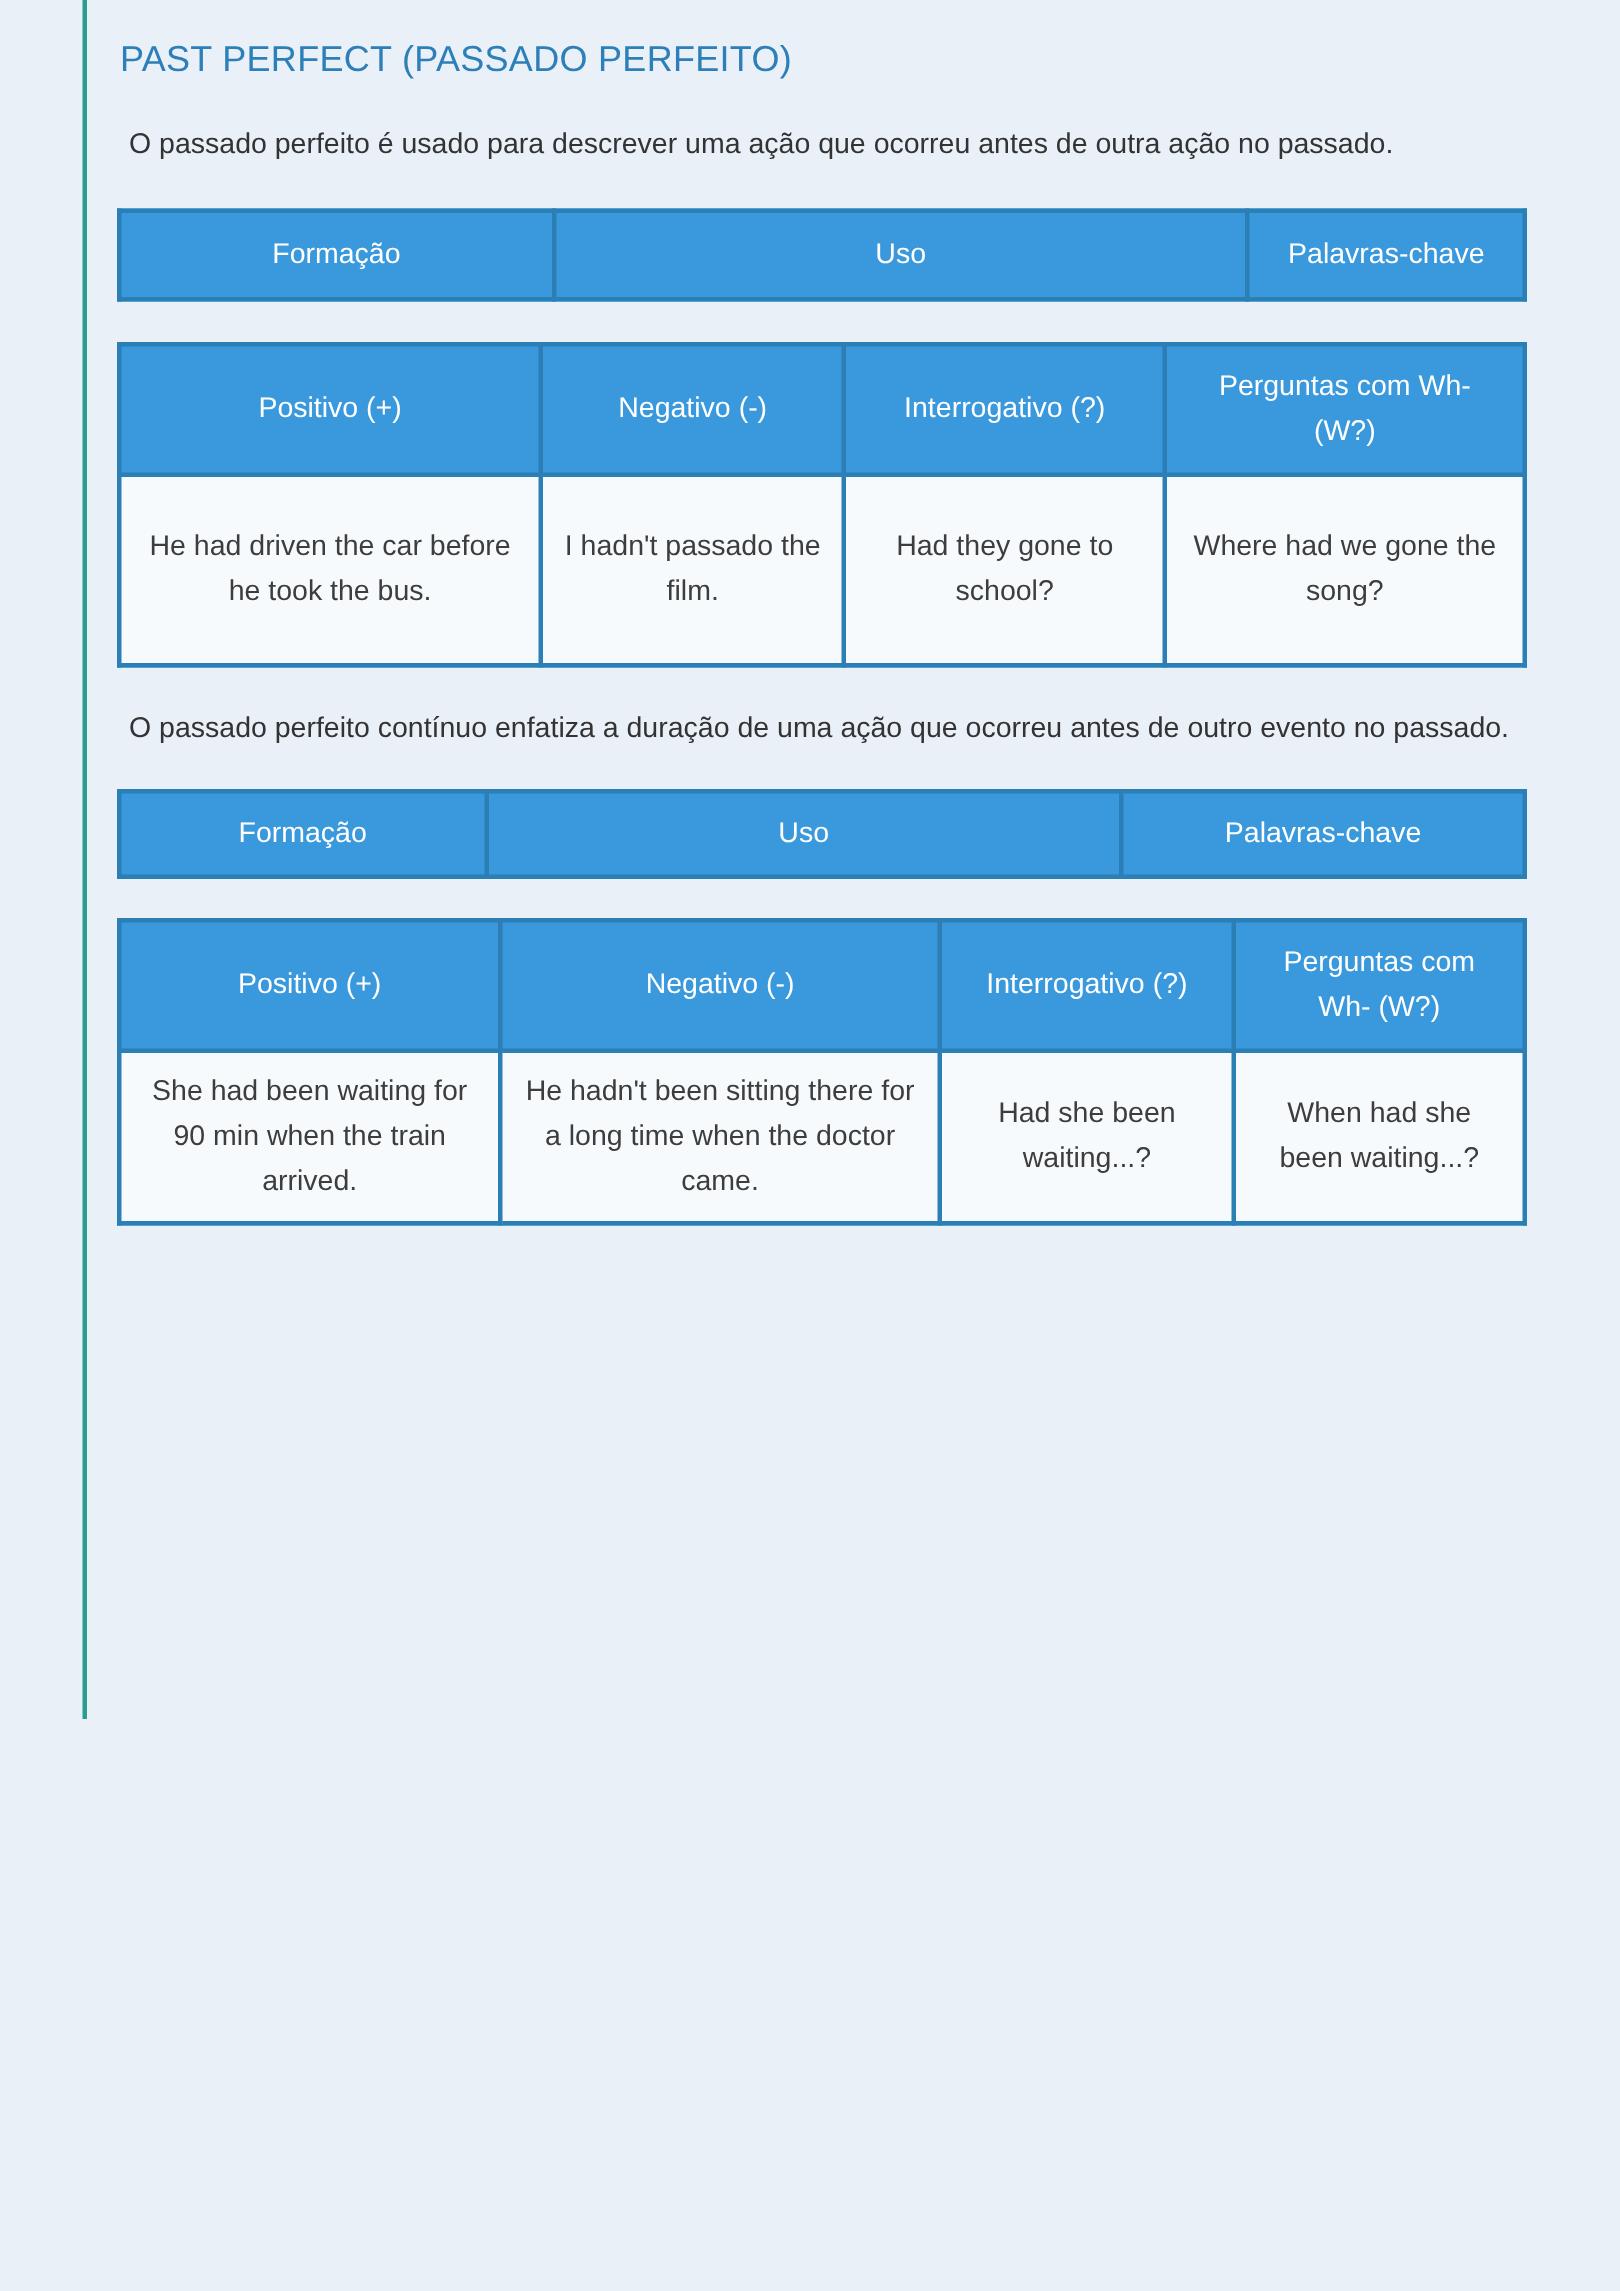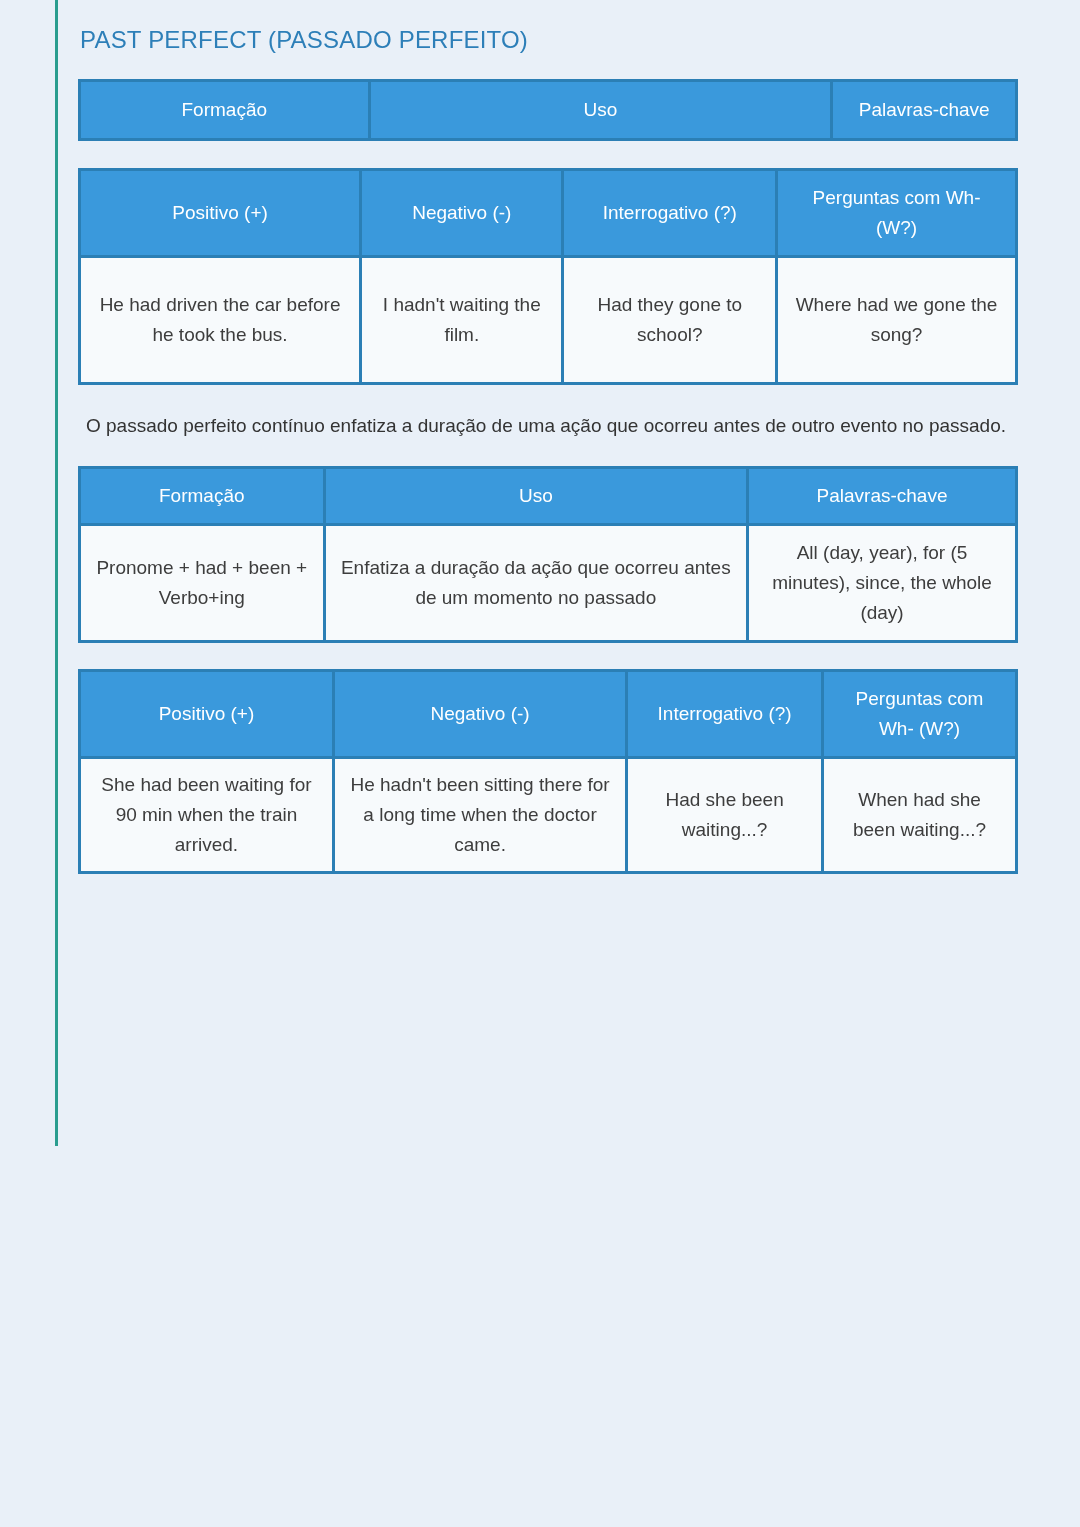--- a/index.html
+++ b/index.html
@@ -81,20 +81,21 @@
 </style>
 </head>
 <body>
 
 <div class="accent-bar"></div>
 
 <div class="content">
 
   <h2 class="section-heading">PAST PERFECT (PASSADO PERFEITO)</h2>
 
+  <p class="section-description">O passado perfeito é usado para descrever uma ação que ocorreu antes de outra ação no passado.</p>
 
   <table class="grammar-table t1">
     <colgroup>
       <col style="width:30.9%">
       <col style="width:49.4%">
       <col style="width:19.7%">
     </colgroup>
     <tbody>
         <tr>
       <th>Formação</th>
@@ -113,46 +114,41 @@
     </colgroup>
     <tbody>
         <tr>
       <th>Positivo (+)</th>
       <th>Negativo (-)</th>
       <th>Interrogativo (?)</th>
       <th>Perguntas com Wh- (W?)</th>
     </tr>
     <tr>
       <td>He had driven the car before he took the bus.</td>
-      <td>I hadn't waiting the film.</td>
+      <td>I hadn't passado the film.</td>
       <td>Had they gone to school?</td>
       <td>Where had we gone the song?</td>
     </tr>
   </tbody>
     </table>
 
 
   <p class="section-description second">O passado perfeito contínuo enfatiza a duração de uma ação que ocorreu antes de outro evento no passado.</p>
 
   <table class="grammar-table t3">
     <colgroup>
       <col style="width:26.1%">
       <col style="width:45.2%">
       <col style="width:28.7%">
     </colgroup>
     <tbody>
         <tr>
       <th>Formação</th>
       <th>Uso</th>
       <th>Palavras-chave</th>
-    </tr>
-    <tr>
-      <td>Pronome + had + been + Verbo+ing</td>
-      <td>Enfatiza a duração da ação que ocorreu antes de um momento no passado</td>
-      <td>All (day, year), for (5 minutes), since, the whole (day)</td>
     </tr>
   </tbody>
     </table>
 
   <table class="grammar-table t4">
     <colgroup>
       <col style="width:27.1%">
       <col style="width:31.3%">
       <col style="width:20.9%">
       <col style="width:20.7%">

